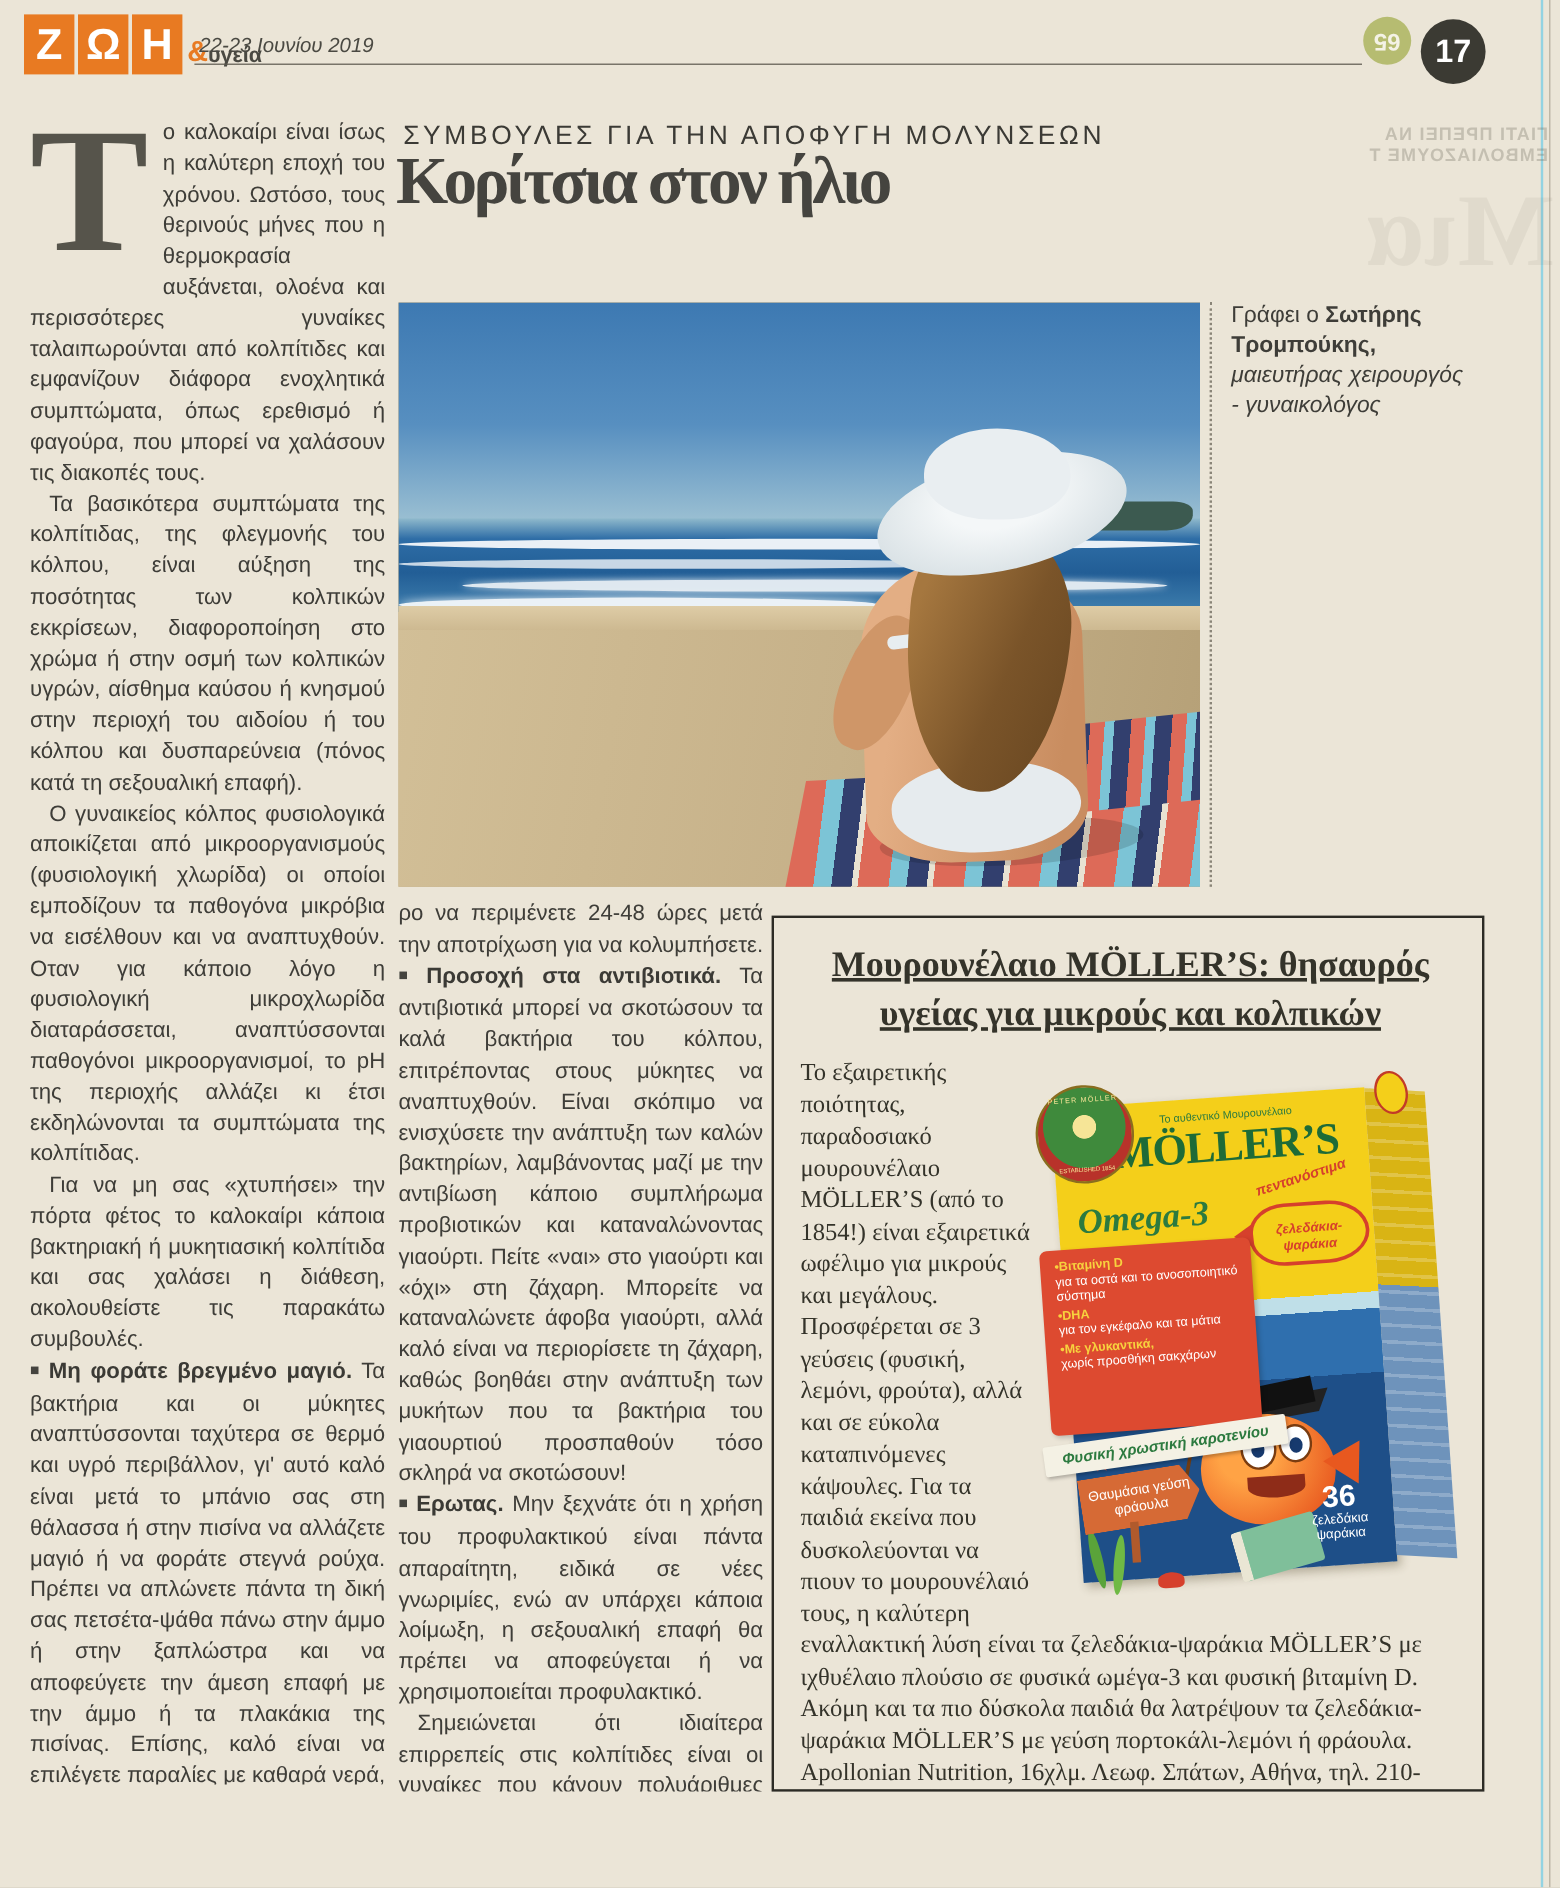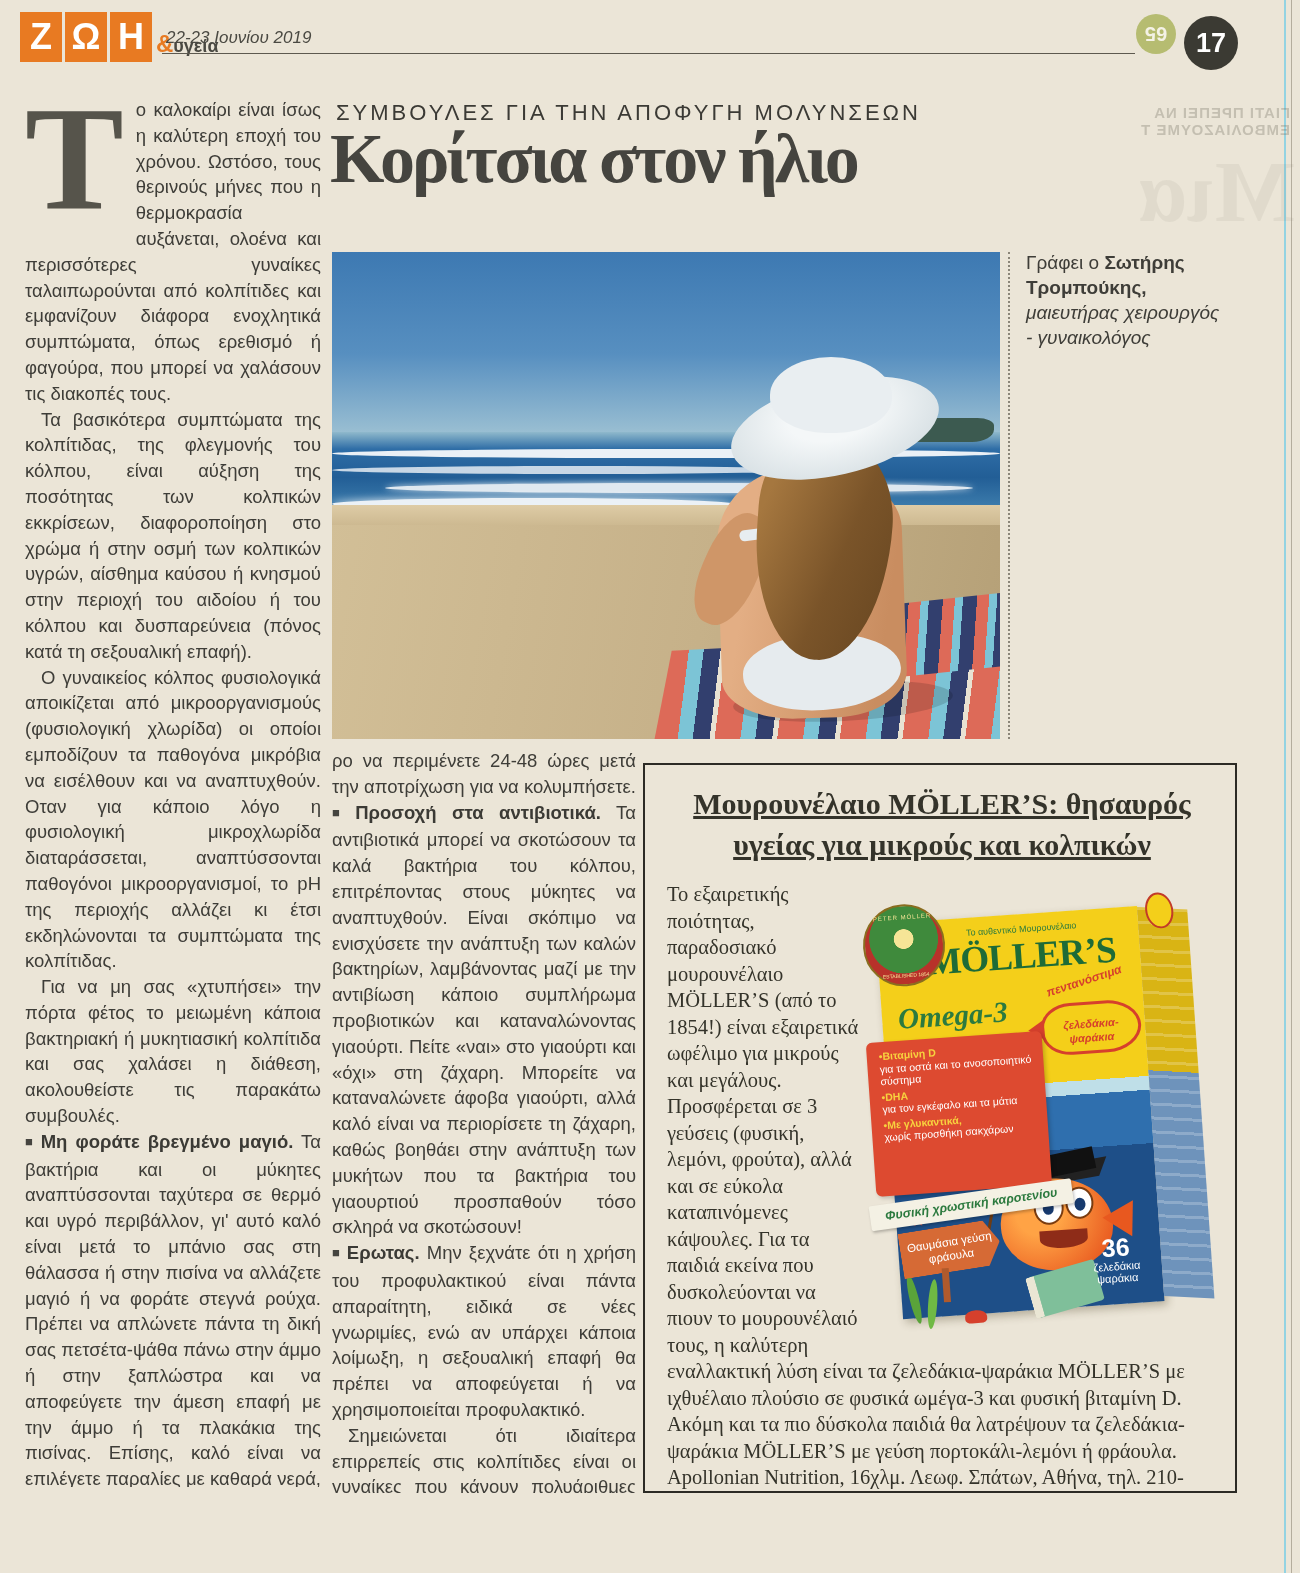--- a/index.html
+++ b/index.html
@@ -21,21 +21,21 @@
   .edge-cyan{position:absolute;left:1284px;top:0;width:2px;height:100%;background:#93d3e2;}
   .edge-gray{position:absolute;left:1291px;top:0;width:1px;height:100%;background:#b4ad9d;}
   
   .ghost-k{position:absolute;left:1015px;top:104px;width:275px;font-size:15px;font-weight:bold;
            color:#6d6a5c;opacity:.30;transform:scaleX(-1);text-align:left;letter-spacing:1px;}
   .ghost-h{position:absolute;left:1005px;top:142px;width:290px;font-family:"Liberation Serif",serif;
            font-weight:bold;font-size:86px;color:#6d6a5c;opacity:.08;transform:scaleX(-1);overflow:hidden;height:100px;}
   
   .kicker{position:absolute;left:336px;top:100px;font-size:22px;letter-spacing:3px;color:#3b3a35;}
   .headline{position:absolute;left:330px;top:122px;width:690px;font-family:"Liberation Serif",serif;
-            font-weight:bold;font-size:70px;letter-spacing:-3px;line-height:1.05;color:#45443f;}
+            font-weight:bold;font-size:56px;letter-spacing:-3px;line-height:1.05;color:#45443f;}
   .byline-sep{position:absolute;left:1008px;top:252px;height:487px;border-left:2px dotted #8a8578;}
   .byline{position:absolute;left:1026px;top:250px;width:195px;font-size:19px;line-height:25px;color:#3e3d38;}
   .byline i{font-family:"Liberation Sans",sans-serif;}
   
   .col{position:absolute;font-size:18.5px;line-height:25.8px;text-align:justify;overflow:hidden;}
   #col1{left:25px;top:97px;width:296px;height:1390px;}
   #col2{left:332px;top:748px;width:304px;height:745px;}
   .para{margin:0;}
   .ind{text-indent:16px;}
   .sq{font-size:13px;position:relative;top:-2px;margin-right:5px;color:#45443f;}
@@ -215,21 +215,21 @@
   </div>
 
   <div class="col" id="col1">
     <p class="para"><span class="dropcap">Τ</span><span>ο καλοκαίρι είναι ίσως η καλύτερη εποχή του χρόνου. Ωστόσο, τους θερινούς μήνες που η θερμοκρασία αυξάνεται, ολοένα και περισσότερες γυναίκες ταλαιπωρούνται από κολπίτιδες και εμφανίζουν διάφορα ενοχλητικά συμπτώματα, όπως ερεθισμό ή φαγούρα, που μπορεί να χαλάσουν τις διακοπές τους.</span></p>
     <div>
 
         <p class="para ind"> <span>Τα βασικότερα συμπτώματα της κολπίτιδας, της φλεγμονής του κόλπου, είναι αύξηση της ποσότητας των κολπικών εκκρίσεων, διαφοροποίηση στο χρώμα ή στην οσμή των κολπικών υγρών, αίσθημα καύσου ή κνησμού στην περιοχή του αιδοίου ή του κόλπου και δυσπαρεύνεια (πόνος κατά τη σεξουαλική επαφή).</span></p>
 
         <p class="para ind"> <span>Ο γυναικείος κόλπος φυσιολογικά αποικίζεται από μικροοργανισμούς (φυσιολογική χλωρίδα) οι οποίοι εμποδίζουν τα παθογόνα μικρόβια να εισέλθουν και να αναπτυχθούν. Οταν για κάποιο λόγο η φυσιολογική μικροχλωρίδα διαταράσσεται, αναπτύσσονται παθογόνοι μικροοργανισμοί, το pH της περιοχής αλλάζει κι έτσι εκδηλώνονται τα συμπτώματα της κολπίτιδας.</span></p>
 
-        <p class="para ind"> <span>Για να μη σας «χτυπήσει» την πόρτα φέτος το μειωμένη κάποια βακτηριακή ή μυκητιασική κολπίτιδα και σας χαλάσει η διάθεση, ακολουθείστε τις παρακάτω συμβουλές.</span></p>
+        <p class="para ind"> <span>Για να μη σας «χτυπήσει» την πόρτα φέτος το καλοκαίρι κάποια βακτηριακή ή μυκητιασική κολπίτιδα και σας χαλάσει η διάθεση, ακολουθείστε τις παρακάτω συμβουλές.</span></p>
 
         <p class="para blt"><span class="sq">■</span><b class="lead">Μη φοράτε βρεγμένο μαγιό.</b> <span>Τα βακτήρια και οι μύκητες αναπτύσσονται ταχύτερα σε θερμό και υγρό περιβάλλον, γι' αυτό καλό είναι μετά το μπάνιο σας στη θάλασσα ή στην πισίνα να αλλάζετε μαγιό ή να φοράτε στεγνά ρούχα. Πρέπει να απλώνετε πάντα τη δική σας πετσέτα-ψάθα πάνω στην άμμο ή στην ξαπλώστρα και να αποφεύγετε την άμεση επαφή με την άμμο ή τα πλακάκια της πισίνας. Επίσης, καλό είναι να επιλέγετε παραλίες με καθαρά νερά, να αποφεύγετε την ούρηση μέσα στη θάλασσα και να μην κολυμπάτε όταν έχετε περίοδο.</span></p>
 
     </div>
   </div>
 
   <div class="col" id="col2">
     <div>
 
         <p class="para"> <span>ρο να περιμένετε 24-48 ώρες μετά την αποτρίχωση για να κολυμπήσετε.</span></p>

